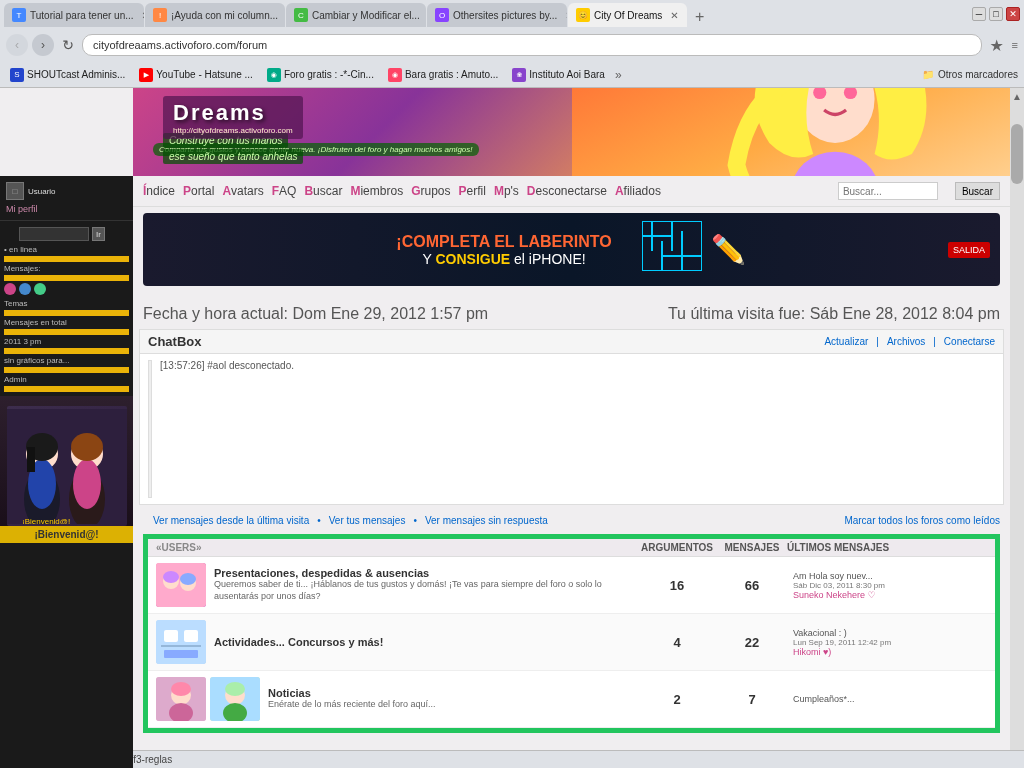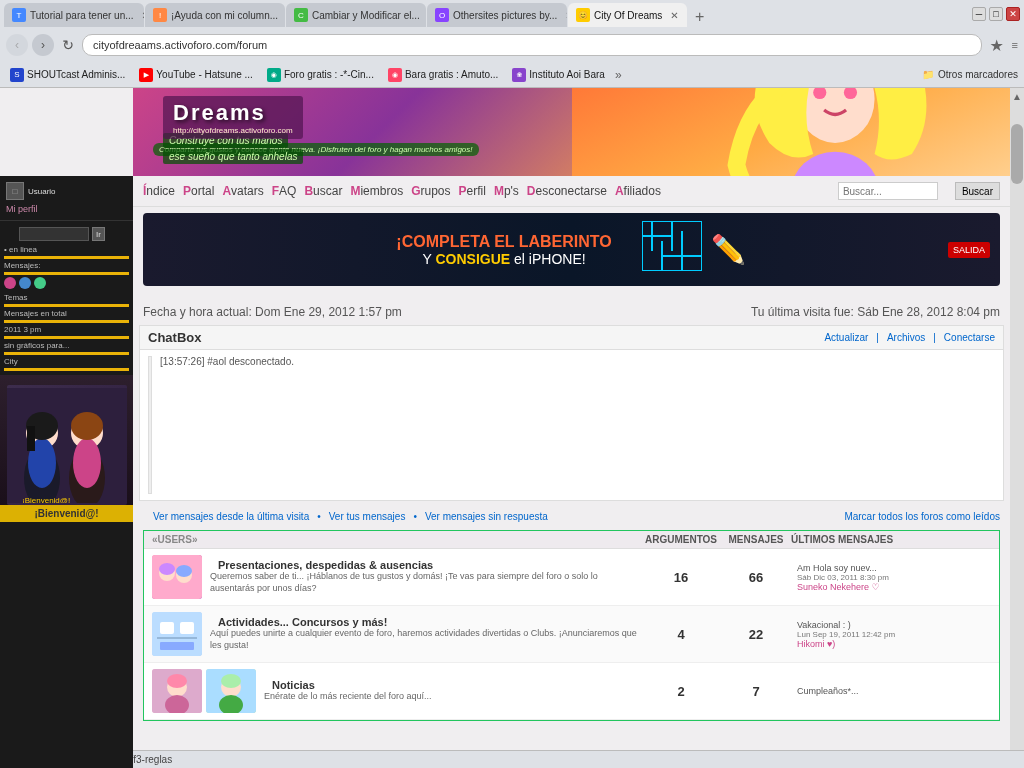--- a/index.html
+++ b/index.html
@@ -366,21 +366,21 @@
     .ad-text-highlight {
       color: #ffcc00;
       font-weight: bold;
     }
 
     
     .date-bar {
       display: flex;
       justify-content: space-between;
       padding: 2px 10px;
-      font-size: 12px;
+      font-size: 16px;
       color: #555;
       margin-top: 17px;
     }
 
     
     .chatbox-section {
       margin: 4px 6px;
       border: 1px solid #ddd;
       background: white;
     }
@@ -427,21 +427,21 @@
       padding: 3px 10px;
       font-size: 10px;
       color: #0066cc;
       display: flex;
       gap: 8px;
     }
 
     
     .forum-table {
       margin: 2px 10px;
-      border: 1px solid #22c55e;
+      border: 5px solid #22c55e;
       background: white;
     }
 
     .forum-table-header {
       display: flex;
       background: #eeeaee;
       padding: 3px 8px;
       font-size: 10px;
       font-weight: bold;
       color: #555;
@@ -483,21 +483,20 @@
     .forum-icon-img {
       width: 100%;
       height: 100%;
       background: linear-gradient(135deg, #ff99bb 0%, #cc66aa 50%, #9944cc 100%);
     }
 
     .forum-row-title {
       font-size: 11px;
       font-weight: bold;
       color: #333;
-      margin-left: 8px;
     }
 
     .forum-row-desc {
       font-size: 9px;
       color: #666;
       line-height: 1.3;
     }
 
     .forum-row-center {
       width: 80px;
@@ -547,21 +546,21 @@
     }
 
     .sidebar-mini-content {
       padding: 4px;
     }
 
     .sidebar-mini-item {
       font-size: 8px;
       color: #bbb;
       padding: 2px 0;
-      border-bottom: 3px solid #eab308;
+      border-bottom: 6px solid #eab308;
     }
 
     .sidebar-anime-figures {
       width: 133px;
       height: 130px;
       background: linear-gradient(to bottom, #2d1f2d, #1a0f1a);
       display: flex;
       align-items: flex-end;
       justify-content: center;
       position: relative;
@@ -691,21 +690,21 @@
           <div class="sidebar-mini-item">Mensajes:</div>
           <div style="display:flex;gap:3px;margin:2px 0;">
             <div style="width:12px;height:12px;background:#cc4488;border-radius:50%;"></div>
             <div style="width:12px;height:12px;background:#4488cc;border-radius:50%;"></div>
             <div style="width:12px;height:12px;background:#44cc88;border-radius:50%;"></div>
           </div>
           <div class="sidebar-mini-item">Temas</div>
           <div class="sidebar-mini-item">Mensajes en total</div>
           <div class="sidebar-mini-item">2011 3 pm</div>
           <div class="sidebar-mini-item">sin gráficos para...</div>
-          <div class="sidebar-mini-item">City</div>
+          <div class="sidebar-mini-item">Admin</div>
         </div>
 
         <div class="sidebar-anime-figures">
           <div class="anime-figures-placeholder">
 
             <svg width="120" height="115" viewBox="0 0 120 115">
 
               <rect width="120" height="115" fill="#2d1f3d"></rect>
 
               <ellipse cx="35" cy="90" rx="18" ry="30" fill="#1a1a2a"></ellipse>
@@ -907,21 +906,20 @@
                 <svg width="50" height="44" viewBox="0 0 50 44">
                   <rect width="50" height="44" fill="#bbddff"></rect>
                   <rect x="8" y="10" width="14" height="12" fill="#ffffff" rx="2"></rect>
                   <rect x="28" y="10" width="14" height="12" fill="#ffffff" rx="2"></rect>
                   <line x1="5" y1="26" x2="45" y2="26" stroke="#88aacc" stroke-width="1.5"></line>
                   <rect x="8" y="30" width="34" height="8" fill="#88aaff" rx="1"></rect>
                 </svg>
               </div>
               <div>
                 <div class="forum-row-title" style="cursor:pointer;">Actividades... Concursos y más!</div>
-                <div class="forum-row-desc">Aquí puedes unirte a cualquier evento de foro, haremos actividades divertidas o Clubs. ¡Anunciaremos que les gusta!</div>
               </div>
             </div>
             <div class="forum-row-center">
               <span class="forum-row-num">4</span>
             </div>
             <div class="forum-row-msg-num">22</div>
             <div class="forum-row-ultimo">
               <div style="color:#555;font-size:9px;">Vakacional : )</div>
               <div style="color:#777;font-size:8px;">Lun Sep 19, 2011 12:42 pm</div>
               <div class="ultimo-link">Hikomi ♥)</div>

